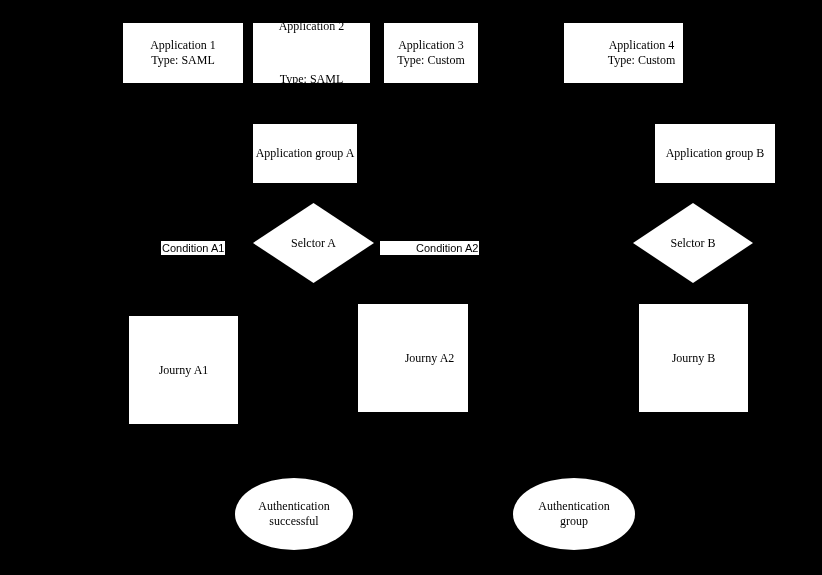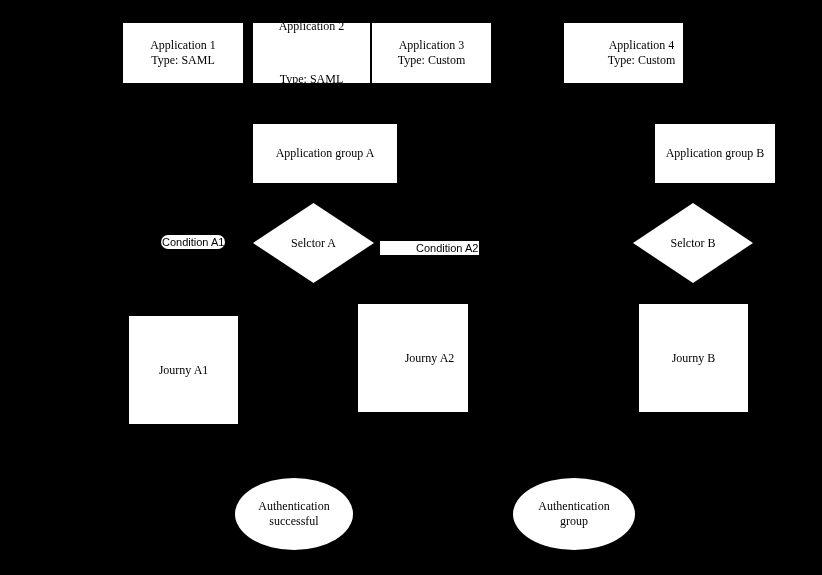--- a/index.html
+++ b/index.html
@@ -40,34 +40,34 @@
     color: #000000;
     font-size: 11px;
     line-height: 14px;
     padding: 0 1px;
     white-space: nowrap;
   }
 
   
   .app-1 { left: 123px; top: 23px; width: 120px; height: 60px; }
   .app-2 { left: 253px; top: 23px; width: 117px; height: 60px; gap: 38px; }
-  .app-3 { left: 372px; top: 23px; width: 119px; height: 60px; }
+  .app-3 { left: 384px; top: 23px; width: 94px; height: 60px; }
   .app-4 { left: 564px; top: 23px; width: 119px; height: 60px; padding-left: 36px; }
   .app-5 { left: 693px; top: 23px; width: 120px; height: 60px; }
 
   
-  .group-a { left: 253px; top: 124px; width: 144px; height: 59px; }
+  .group-a { left: 253px; top: 124px; width: 104px; height: 59px; }
   .group-b { left: 655px; top: 124px; width: 120px; height: 59px; }
 
   
   .selector-a { left: 253px; top: 203px; width: 121px; height: 80px; }
   .selector-b { left: 633px; top: 203px; width: 120px; height: 80px; }
 
   
-  .condition-a1 { left: 161px; top: 235px; border-radius: 7px; }
+  .condition-a1 { left: 161px; top: 241px; }
   .condition-a2 { left: 380px; top: 241px; padding-left: 36px; }
 
   
   .journey-a1 { left: 129px; top: 316px; width: 109px; height: 108px; }
   .journey-a2 { left: 358px; top: 304px; width: 110px; height: 108px; padding-left: 33px; }
   .journey-b  { left: 639px; top: 304px; width: 109px; height: 108px; }
 
   
   .outcome-success { left: 235px; top: 478px; width: 118px; height: 72px; }
   .outcome-failed  { left: 513px; top: 478px; width: 122px; height: 72px; }

